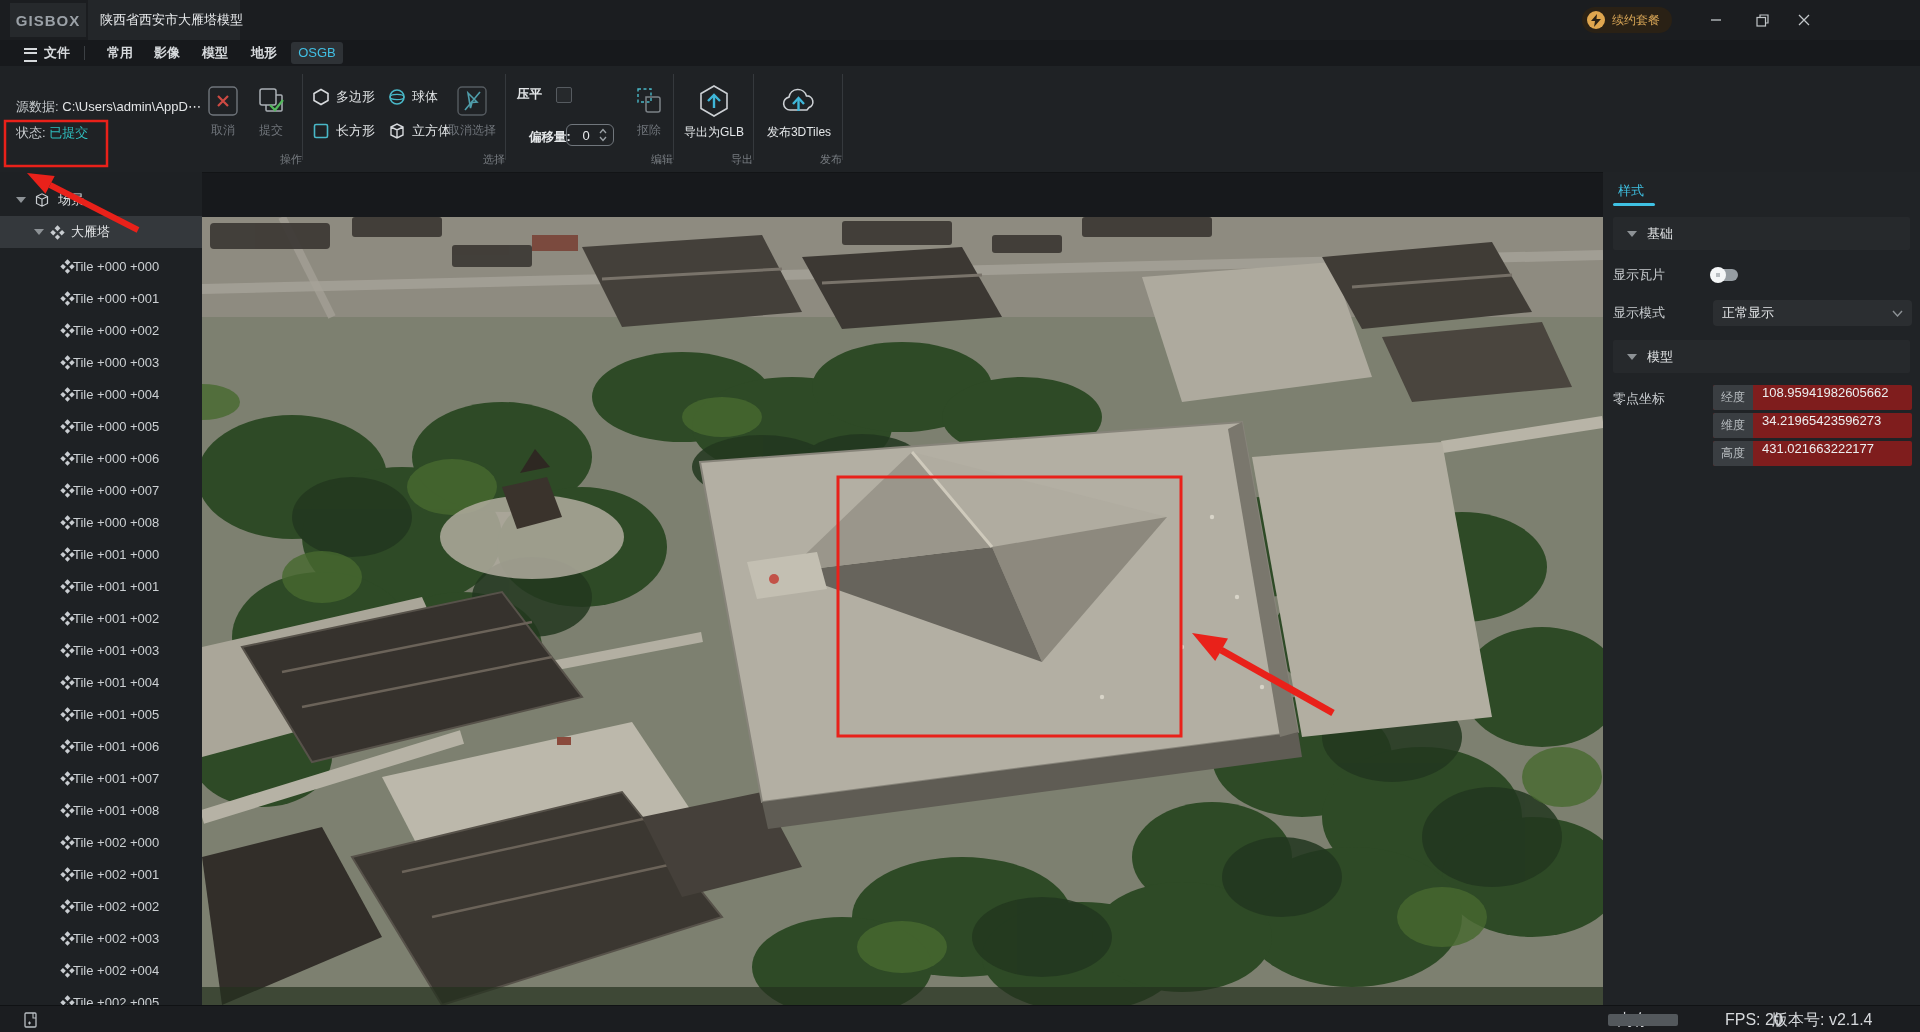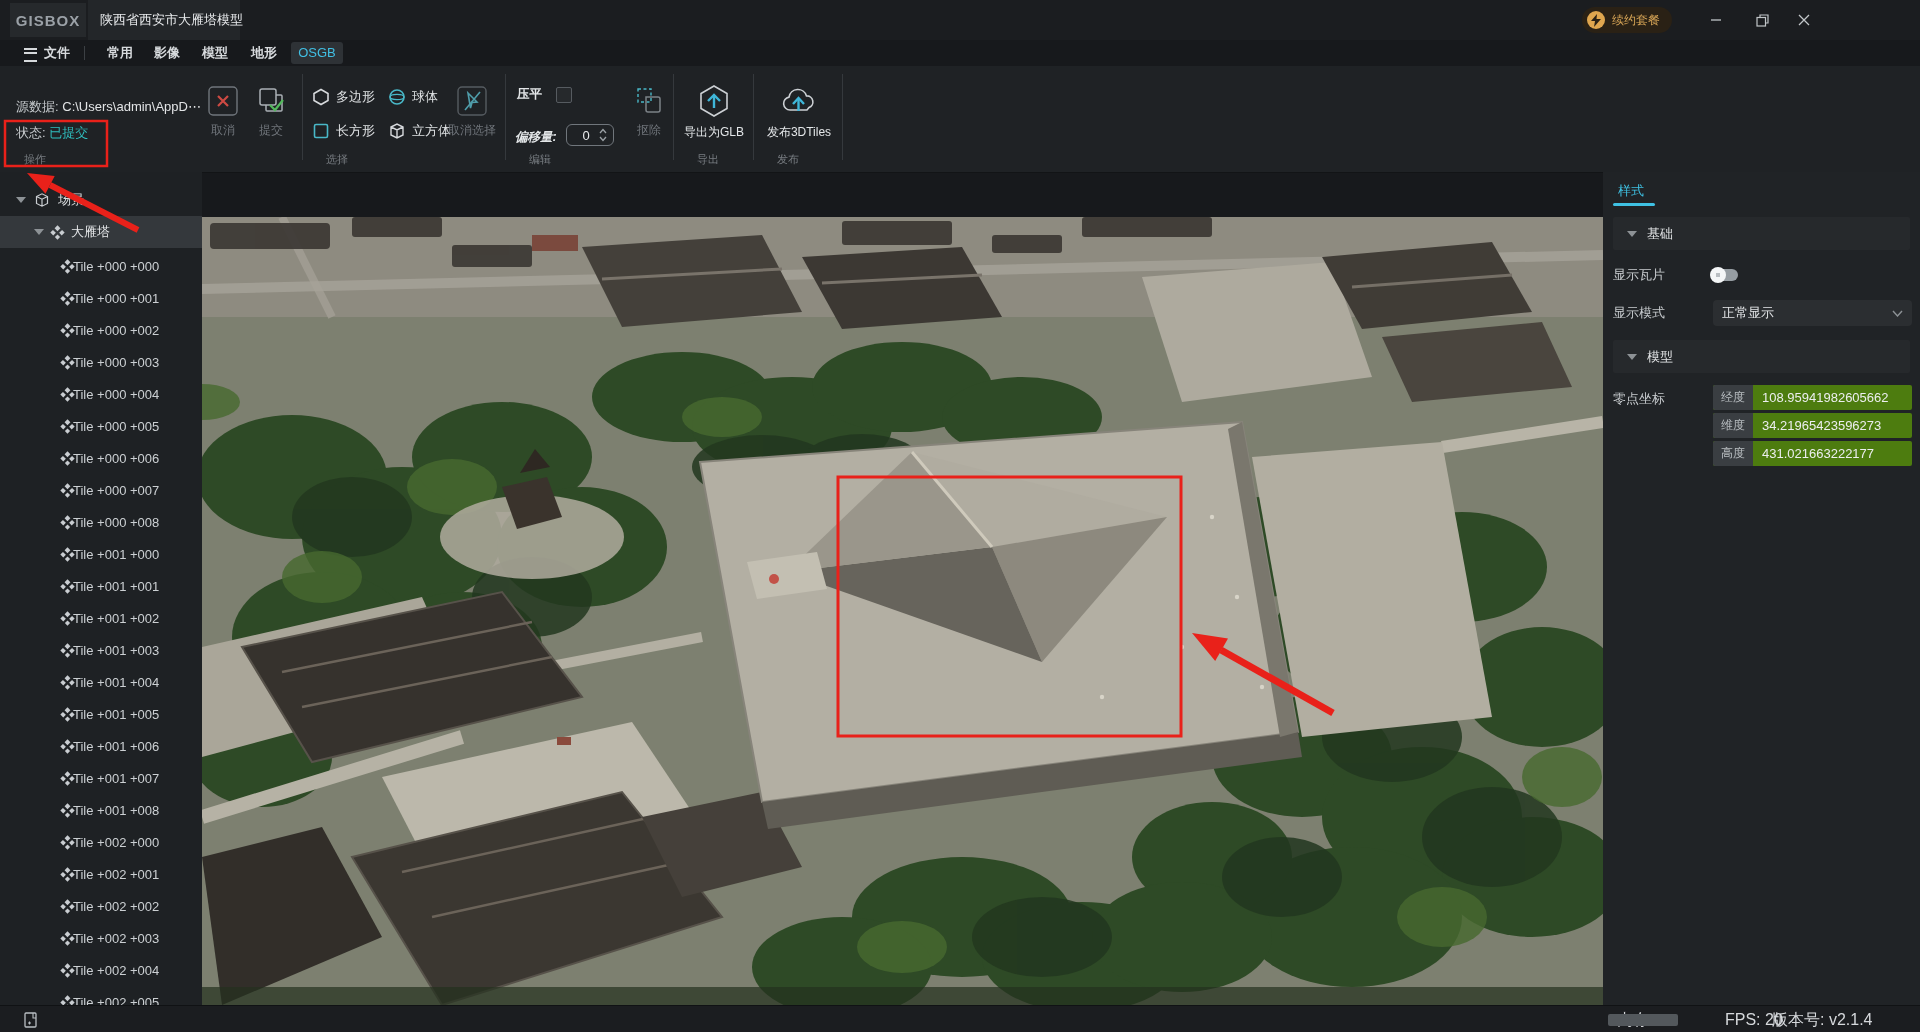--- a/index.html
+++ b/index.html
@@ -25,21 +25,21 @@
   .mitem{position:absolute;top:3px;height:20px;line-height:20px;color:#d7dadd;font-size:13px;}
   .mdiv{position:absolute;left:80px;top:6px;width:1px;height:14px;background:#3c4044;}
   .osgb{position:absolute;left:287px;top:2px;width:52px;height:22px;line-height:22px;text-align:center;
         background:#2e3236;border-radius:3px;color:#41bfe3;font-size:13px;}
   .burger{position:absolute;left:20px;top:8px;width:13px;height:10px;border-top:2px solid #d6d9dc;
           border-bottom:2px solid #d6d9dc;}
   .burger:before{content:"";position:absolute;left:0;top:2px;width:13px;height:2px;background:#d6d9dc;}
   
   .ribbon{position:absolute;left:0;top:66px;width:1920px;height:106px;background:#1f2225;border-bottom:1px solid #121416;}
   .rdiv{position:absolute;top:8px;width:1px;height:86px;background:#35393d;}
-  .glabel{position:absolute;top:86px;height:14px;line-height:14px;text-align:left;color:#787d82;font-size:11px;padding-left:24px;}
+  .glabel{position:absolute;top:86px;height:14px;line-height:14px;text-align:right;color:#787d82;font-size:11px;}
   .srcrow{position:absolute;left:16px;top:32px;white-space:nowrap;}
   .strow{position:absolute;left:16px;top:58px;white-space:nowrap;}
   .klabel{color:#c6cacd;} .kval{color:#e2e4e6;} .tealval{color:#2fbfbf;}
   .rbtn{position:absolute;width:46px;text-align:center;}
   .rbtn .lbl{display:block;margin-top:3px;color:#6f747a;font-size:12px;}
   .shapeit{position:absolute;display:flex;align-items:center;gap:6px;color:#dfe2e4;font-size:13px;}
   .chk{position:absolute;width:14px;height:14px;background:#26292c;border:1px solid #565b60;border-radius:2px;}
   .spin{position:absolute;width:48px;height:22px;border:1px solid #70767c;border-radius:6px;
         display:flex;align-items:center;box-sizing:border-box;padding:0 6px;color:#e8eaec;}
   .spin .v{flex:1;text-align:center;}
@@ -68,22 +68,22 @@
   .ptabline{position:absolute;left:10px;top:31px;width:42px;height:3px;background:#3fc1e3;border-radius:2px;}
   .secbar{position:absolute;left:10px;width:297px;height:33px;background:#26292c;border-radius:2px;
           display:flex;align-items:center;gap:10px;padding-left:14px;box-sizing:border-box;color:#e2e4e6;}
   .prow-label{position:absolute;left:10px;color:#c9cdd0;}
   .tog{position:absolute;left:109px;width:26px;height:12px;border-radius:6px;background:#969da2;}
   .knob{position:absolute;left:-2px;top:-2px;width:16px;height:16px;border-radius:50%;
         background:radial-gradient(circle,#b9bec2 0 2.5px,#f4f6f7 2.5px);}
   .drop{position:absolute;left:110px;width:199px;height:26px;background:#2b2e31;border-radius:4px;
         display:flex;align-items:center;box-sizing:border-box;padding:0 9px;color:#e4e6e8;}
   .drop .dv{flex:1;}
-  .crow{position:absolute;left:110px;width:199px;height:25px;background:#4d7c0f;border-radius:2px;
-        display:flex;align-items:center;overflow:hidden;}
+  .crow{position:absolute;left:110px;width:199px;height:25px;background:#7f1d1d;border-radius:2px;
+        display:flex;align-items:flex-start;overflow:hidden;}
   .crow .ck{width:40px;height:25px;background:#3a3e42;color:#b9bec2;font-size:12px;
             display:flex;align-items:center;justify-content:center;flex:0 0 40px;}
   .crow .cv{padding-left:9px;color:#eceeef;font-size:13px;white-space:nowrap;}
   
   .statusbar{position:absolute;left:0;top:1005px;width:1920px;height:27px;background:#1b1d20;border-top:1px solid #101214;}
   .sbit{position:absolute;top:0;height:27px;line-height:27px;font-size:16px;color:#d6d9dc;white-space:nowrap;margin-left:32px;}
   .membar{position:absolute;left:1608px;top:8px;width:70px;height:12px;background:#53585c;border-radius:2px;overflow:hidden;}
   .memfill{width:85%;height:100%;background:#4ec3e0;}
   
   .annot{position:absolute;left:0;top:0;width:1920px;height:1032px;pointer-events:none;z-index:50;}
@@ -197,21 +197,21 @@
         <path d="M11,7 L20,16 L15,16.5 L13.5,22 Z" fill="none" stroke="#4f9daa" stroke-width="1.6"></path>
         <path d="M8,24 L23,6" stroke="#4f9daa" stroke-width="1.6"></path>
       </svg>
       <span class="lbl">取消选择</span>
     </div>
     <div class="glabel" style="left:302px;width:203px;">选择</div>
     <div class="rdiv" style="left:505px;"></div>
 
     <span class="abs biglbl" style="left:517px;top:20px;font-weight:bold;">压平</span>
     <span class="chk" style="left:556px;top:21px;"></span>
-    <span class="abs biglbl" style="left:515px;top:63px;font-weight:bold;font-style:italic;">偏移量:</span>
+    <span class="abs biglbl" style="left:529px;top:63px;font-weight:bold;">偏移量:</span>
     <div class="spin" style="left:566px;top:58px;">
       <span class="v">0</span>
       <svg width="8" height="14" viewBox="0 0 8 14">
         <path d="M1,5 L4,1.5 L7,5" fill="none" stroke="#9aa0a5" stroke-width="1.3"></path>
         <path d="M1,9 L4,12.5 L7,9" fill="none" stroke="#9aa0a5" stroke-width="1.3"></path>
       </svg>
     </div>
     <div class="rbtn" style="left:626px;top:20px;">
       <svg width="30" height="30" viewBox="0 0 30 30">
         <rect x="4" y="3" width="13" height="13" fill="none" stroke="#49b8c8" stroke-width="1.4" stroke-dasharray="3 2.5"></rect>

